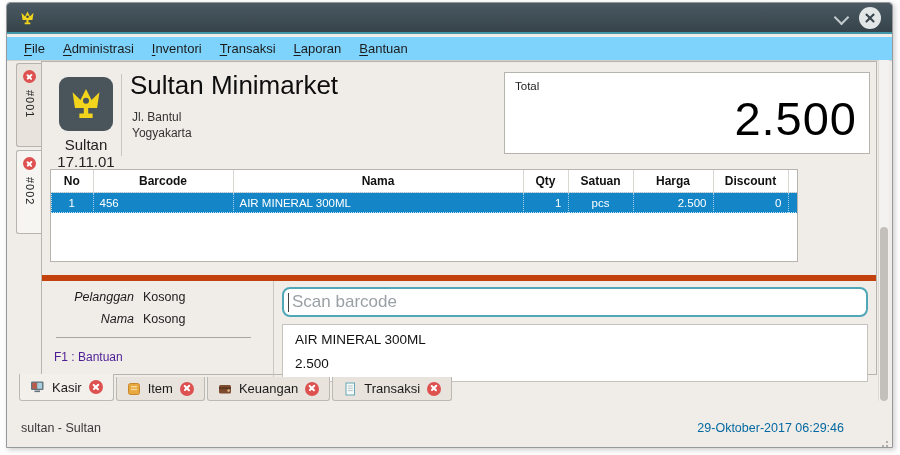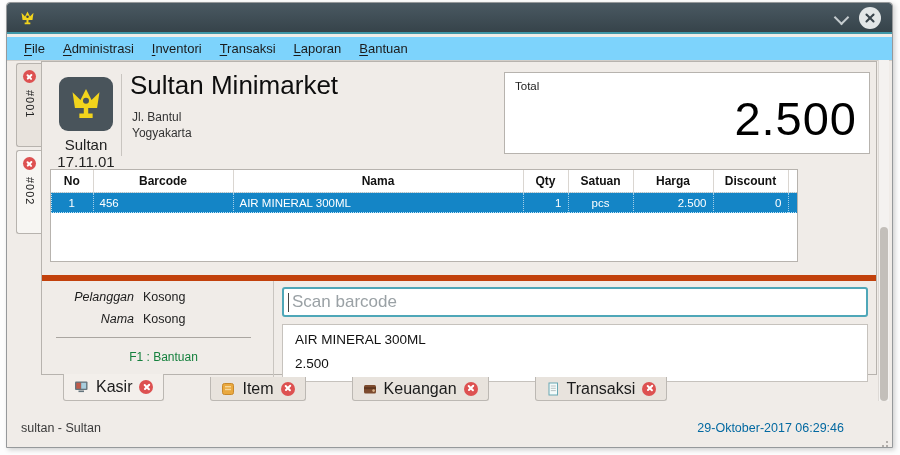--- a/index.html
+++ b/index.html
@@ -79,38 +79,38 @@
   table.cart tr.sel { outline:1px dotted #bfe6fa; outline-offset:-1px; }
   .ar { text-align:right; } .ac { text-align:center; } .al { text-align:left; }
 
   
   .bottom-section { position:absolute; left:0; top:205px; width:100%; height:108px;
                     border-top:6px solid #c2410c; display:flex;margin-top:8px; }
   .customer-panel { width:232px; border-right:1px solid #c9c5c0; padding:9px 0 0 12px; flex:none; }
   .cust-row { display:flex; font-size:12.5px; color:#1c1c1c; margin-bottom:8px; }
   .cust-label { width:80px; text-align:right; font-style:italic; margin-right:9px; flex:none; }
   .cust-divider { border-top:1px solid #aaa6a1; margin:11px 22px 0 2px; }
-  .help-text { font-size:12px; color:#15803d; margin-top:12px;text-align:center; }
+  .help-text { font-size:12px; color:#4c1d95; margin-top:12px; }
 
   .barcode-panel { flex:1; padding:6px 8px 0 8px; position:relative; }
-  .scan-input { width:100%; height:30px; border:2px solid #4fa7b8; border-radius:3px; background:#fff;
+  .scan-input { width:100%; height:30px; border:2px solid #4fa7b8; border-radius:8px; background:#fff;
                 font-size:17px; color:#333; padding:0 8px; outline:none;
                 font-family:"Liberation Sans","DejaVu Sans",sans-serif; }
   .scan-input::placeholder { color:#9aa1a5; }
   .caret { position:absolute; left:14px; top:12px; width:1px; height:19px; background:#444; }
   .item-info { margin-top:7px; height:58px; background:#fff; border:1px solid #c6c2bd;
                padding:7px 12px; }
   .item-info .line1 { font-size:13.5px; color:#111; margin-bottom:9px; }
   .item-info .line2 { font-size:13.5px; color:#111; }
 
   
   .bottom-tabs { position:absolute; left:12px; top:372px; display:flex; gap:2px; }
   .btab { display:flex; align-items:center; gap:7px; padding:0 10px; height:24px; margin-top:2px;
           background:#e8e3dd; border:1px solid #bcb8b3; border-top:none; border-radius:0 0 3px 3px;
-          font-size:16px; color:#1b1b1b;margin-left:44px; }
+          font-size:13px; color:#1b1b1b; }
   .btab.selected { background:#f3efeb; height:27px; margin-top:-1px; }
   .btab .badge { width:14px; height:14px; }
   .btab svg { flex:none; }
 
   
   .statusbar { position:absolute; left:0; top:399px; right:0; height:45px; padding:18px 21px 0 14px; }
   .status-left { position:absolute; left:14px; top:19px; font-size:12.5px; color:#3a3a3a; }
   .status-right { position:absolute; right:48px; top:19px; font-size:12.5px; color:#0369a1;text-align:center; }
   .grip { position:absolute; right:4px; bottom:4px; width:2px; height:2px; background:#b2aeaa;
           box-shadow:-4px 4px 0 #b2aeaa, 0 4px 0 #b2aeaa, -8px 8px 0 #b2aeaa, -4px 8px 0 #b2aeaa, 0 8px 0 #b2aeaa; }

